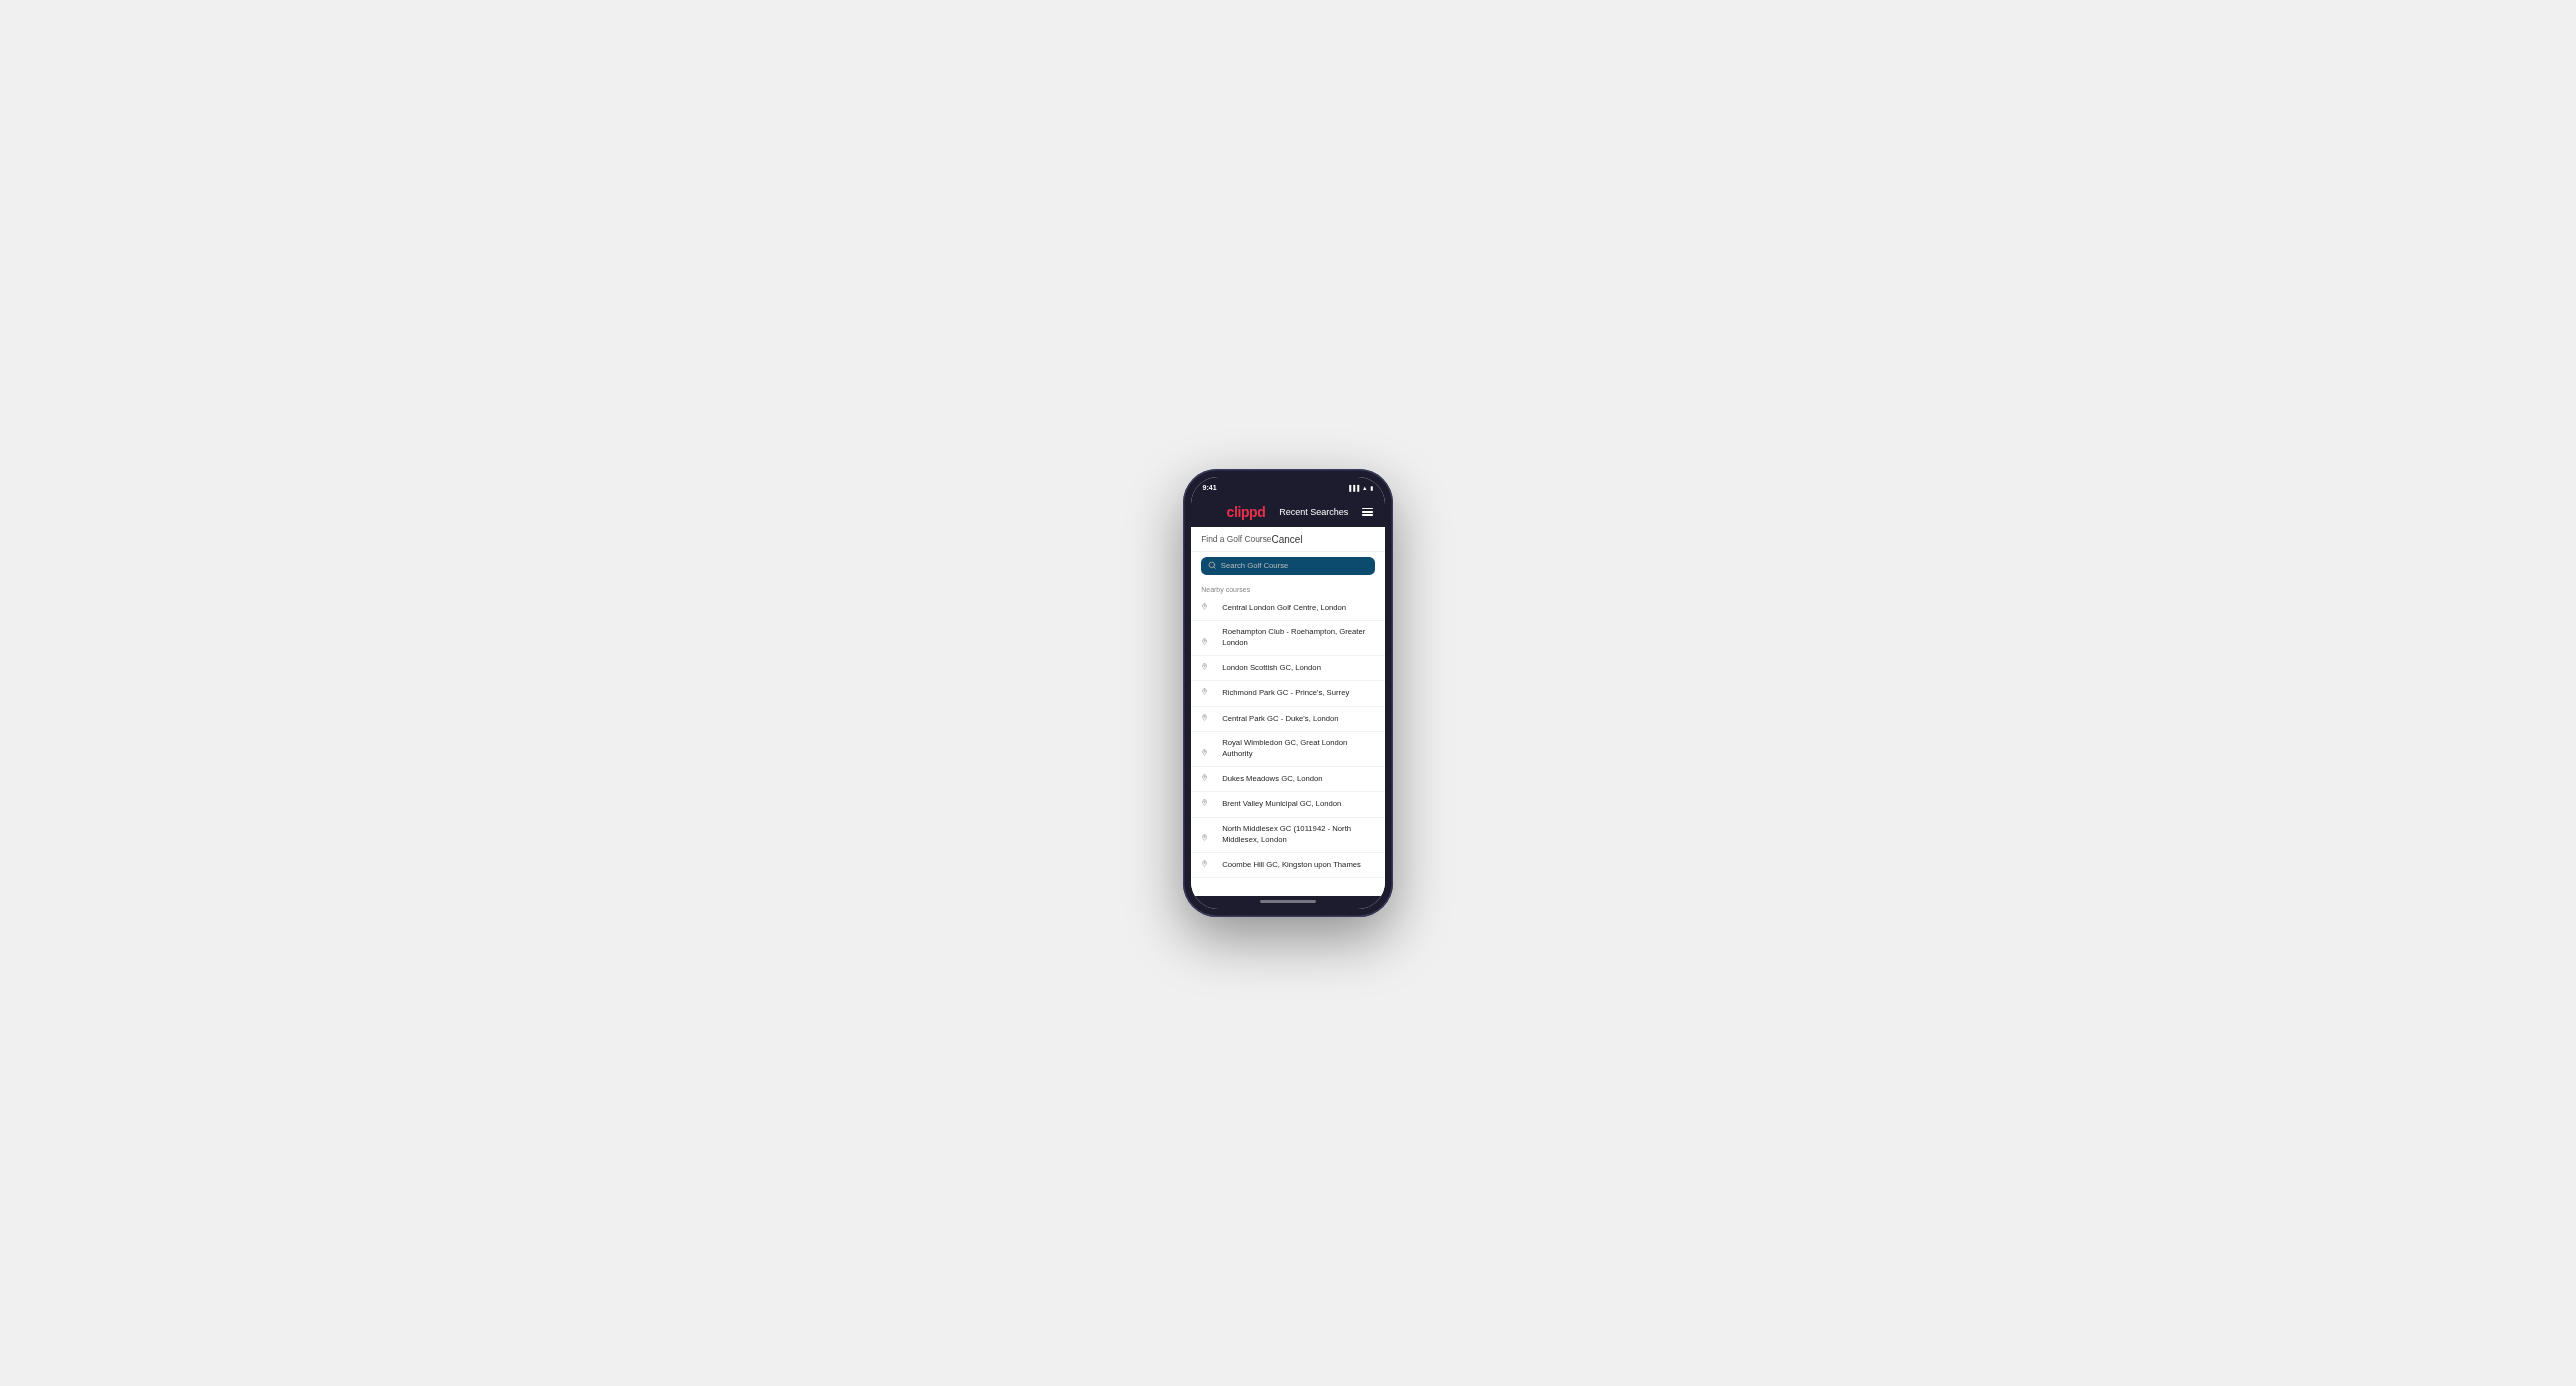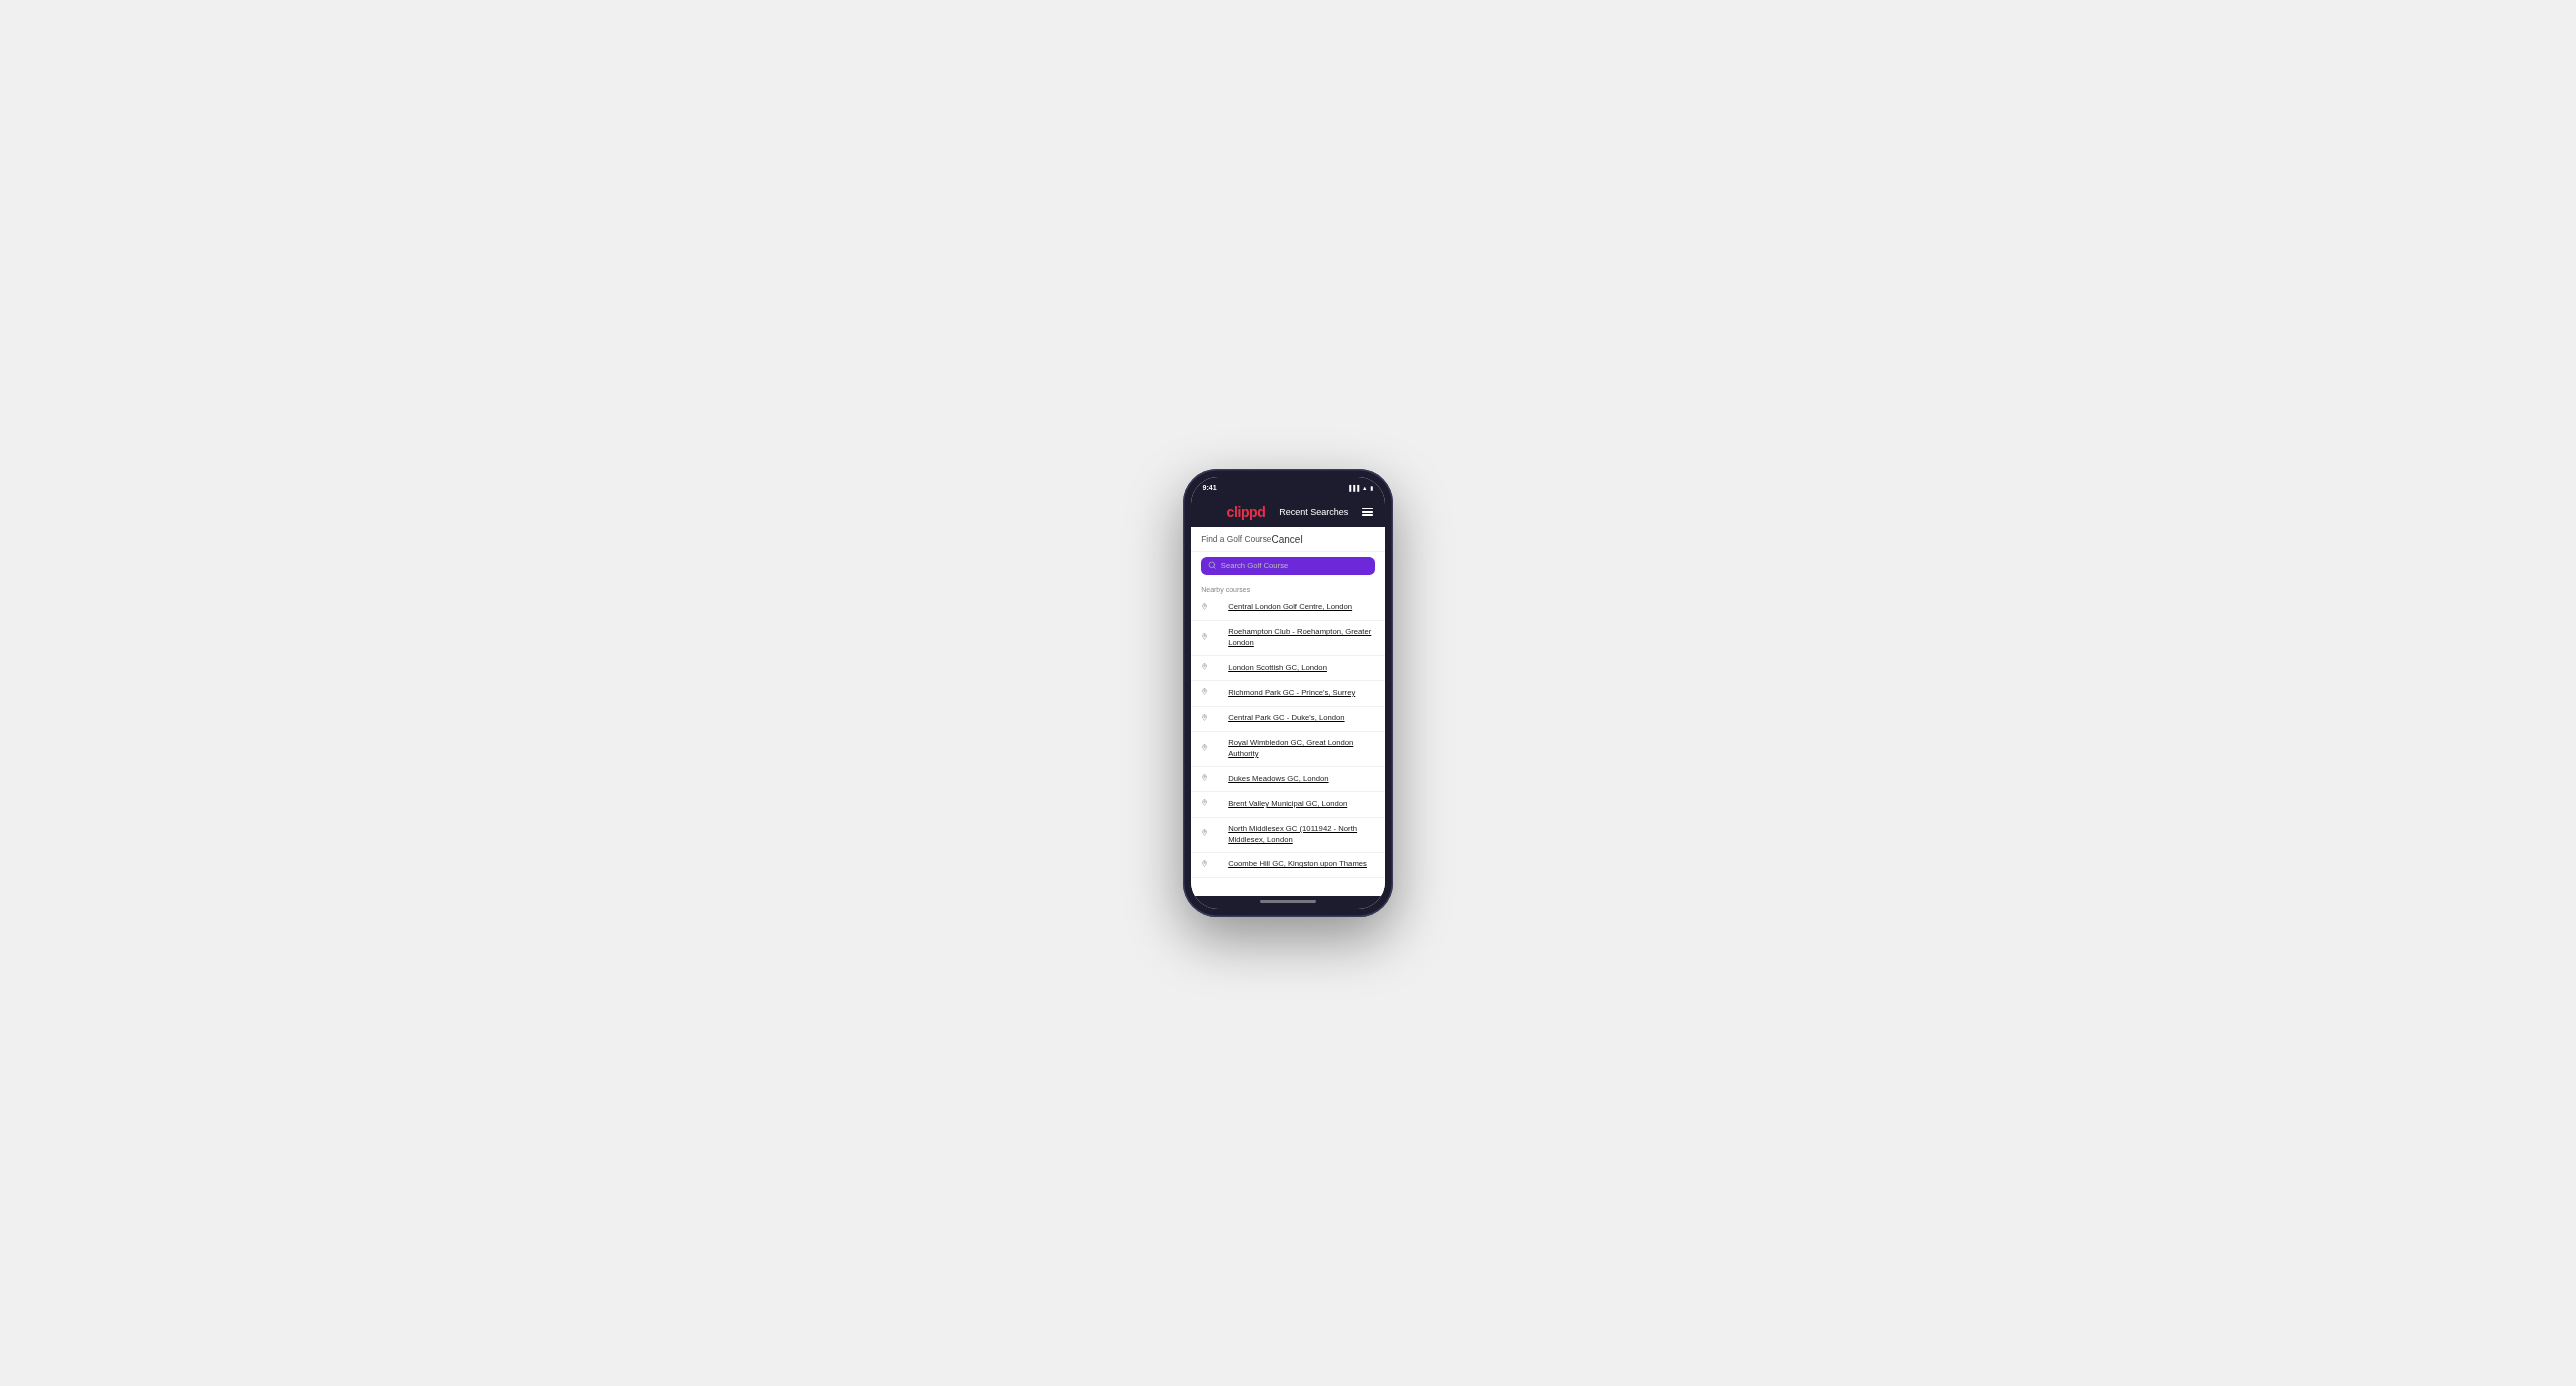--- a/index.html
+++ b/index.html
@@ -114,21 +114,21 @@
       background: none;
       border: none;
     }
     .search-box-wrap {
       padding: 5.6px 9.8px;
       flex-shrink: 0;
     }
     .search-box {
       display: flex;
       align-items: flex-start;
-      background: #6d28d9;
+      background: #0c4a6e;
       border-radius: 5.6px;
       padding: 4.2px 7px;
       gap: 4.2px;
     }
     .search-icon-svg {
       color: #aaa;
       font-size: 8.4px;
       flex-shrink: 0;
     }
     .search-input-text {
@@ -140,26 +140,25 @@
       overflow-y: auto;
     }
     .nearby-heading {
       font-size: 7px;
       color: #888;
       padding: 5.6px 9.8px 2.8px;
       font-weight: 500;
     }
     .course-item {
       display: flex;
-      align-items: center;
+      align-items: flex-end;
       padding: 6.3px 9.8px;
       border-bottom: 0.7px solid #f2f2f2;
-      gap: 20px;
+      gap: 14px;
       cursor: pointer;
-      text-decoration: underline;
     }
     .pin-icon {
       color: #999;
       font-size: 7.7px;
       margin-top: 0.7px;
       flex-shrink: 0;
     }
     .course-name {
       font-size: 7.7px;
       color: #222;

